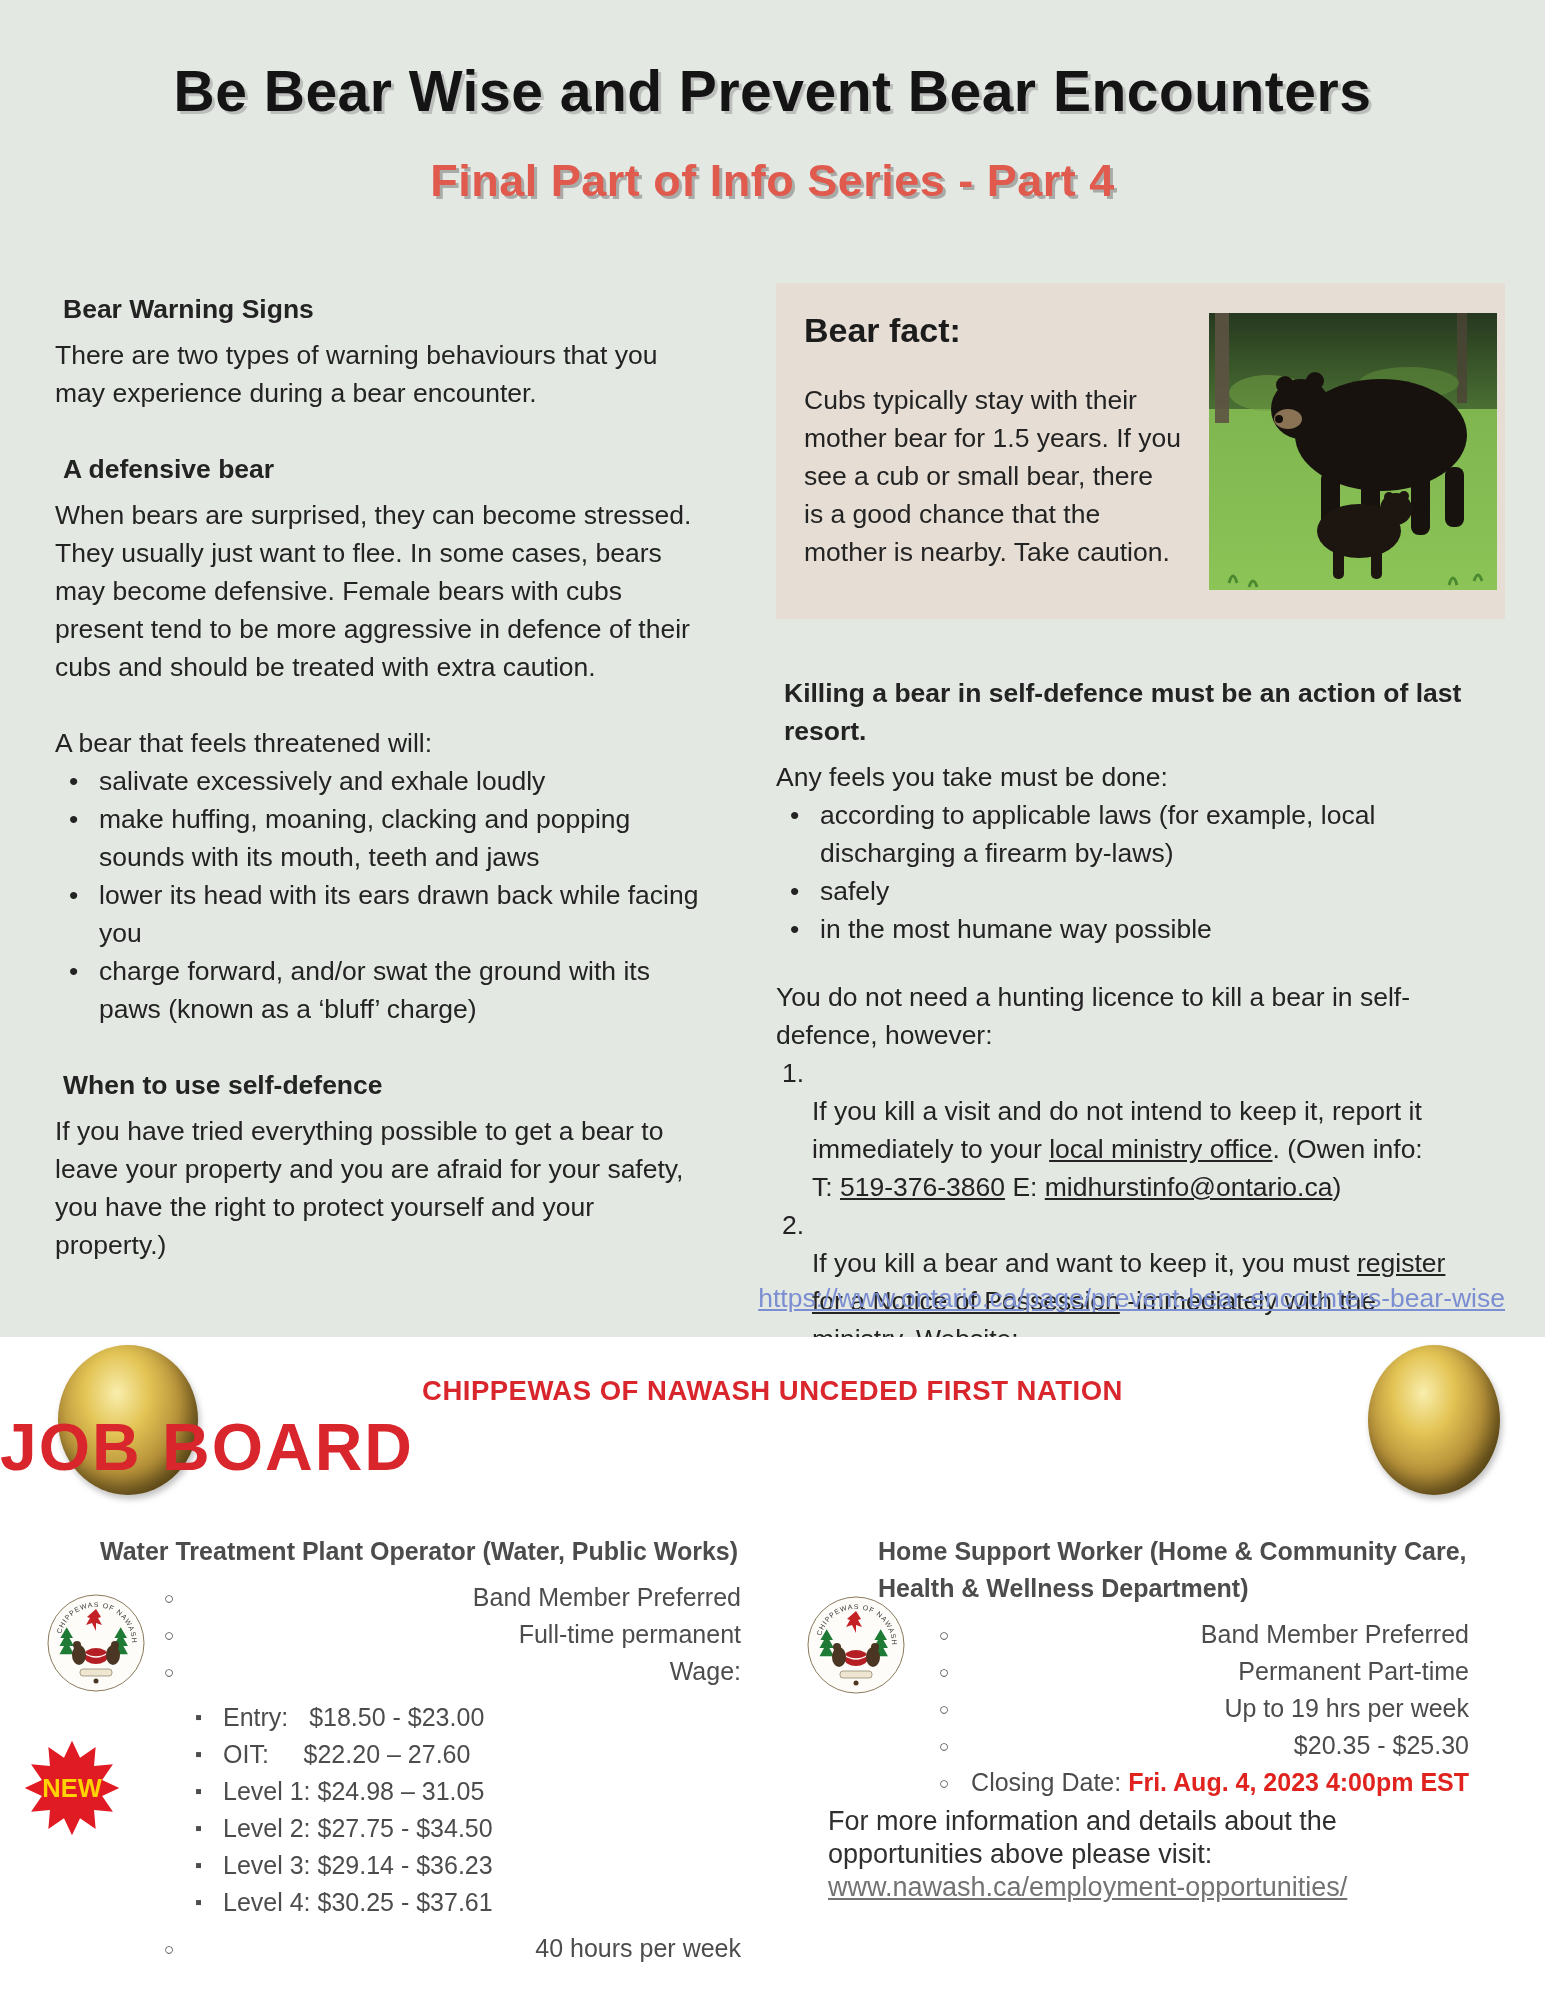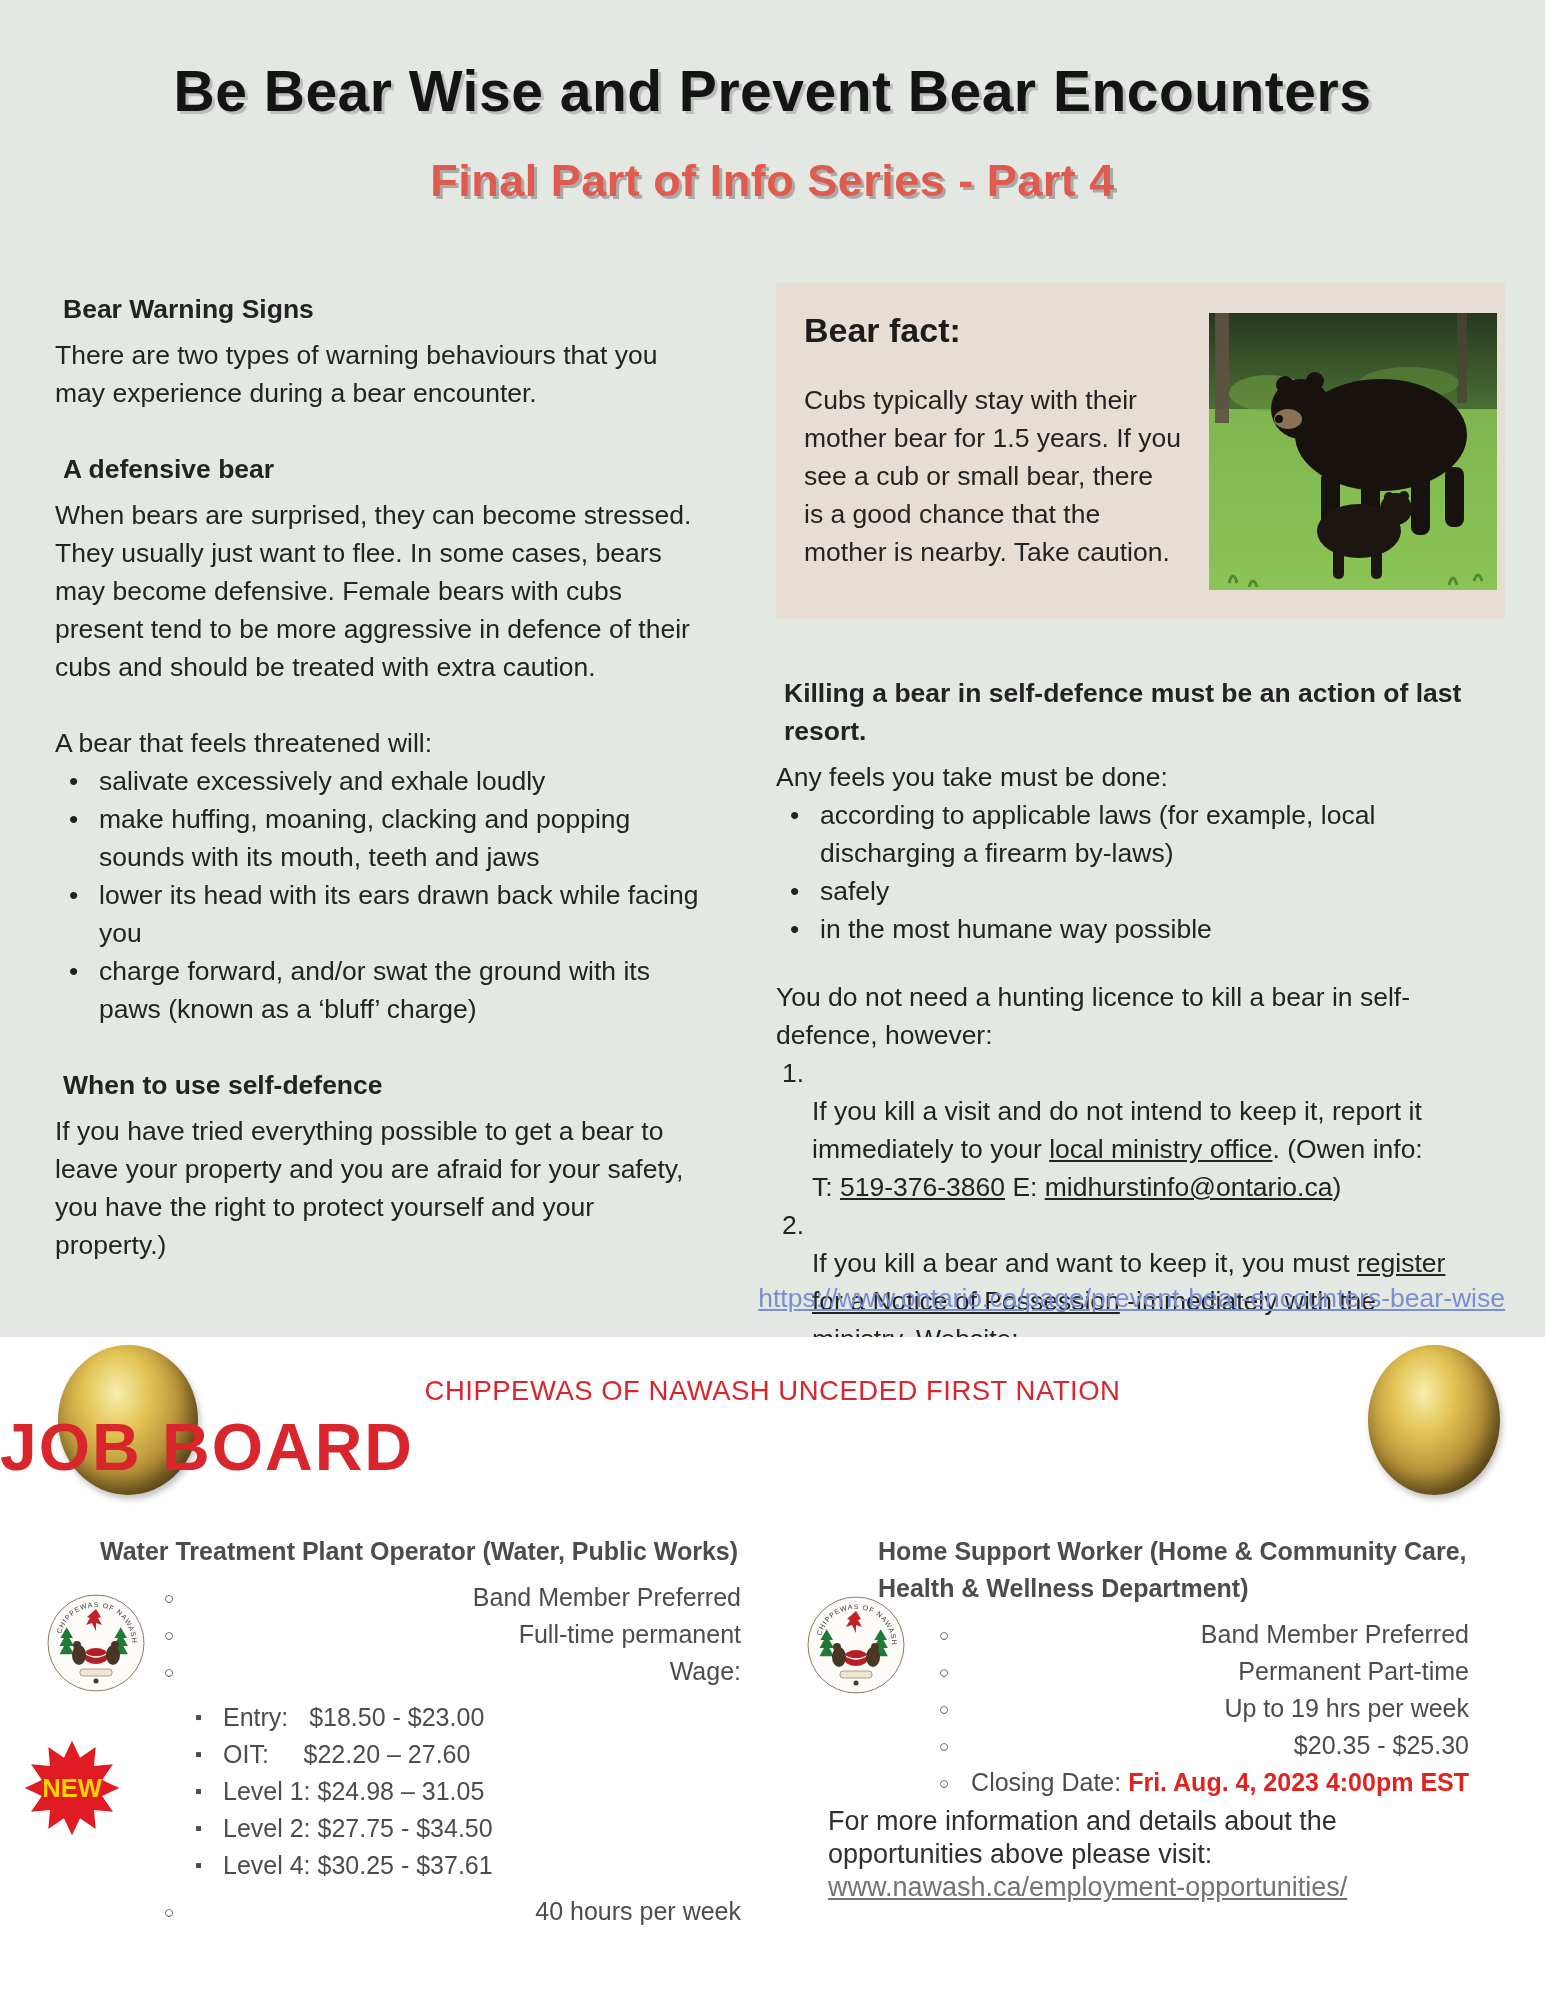--- a/index.html
+++ b/index.html
@@ -38,21 +38,21 @@
   .prevent-link{position:absolute;top:1283px;right:40px;font-size:26.5px;color:#7b8ed1;
      text-decoration:underline;cursor:pointer;}
 
   .sphere{position:absolute;border-radius:50%;
      background:radial-gradient(ellipse at 42% 32%, #f9eead 0%, #e3c455 28%, #b8933a 55%, #7c611f 80%, #5f4b16 100%);
      box-shadow:inset -6px -10px 18px rgba(0,0,0,0.35), 2px 4px 6px rgba(0,0,0,0.25);}
   .sphere.left{left:58px;top:8px;width:140px;height:150px;}
   .sphere.right{left:1368px;top:8px;width:132px;height:150px;}
 
   .org-line{position:absolute;left:0;top:38px;width:1545px;margin:0;text-align:center;
-     font-size:27.5px;font-weight:400;color:#d9262c;letter-spacing:0.5px;}
+     font-size:27.5px;font-weight:700;color:#d9262c;letter-spacing:0.5px;}
   .board-title{position:absolute;left:0;top:72px;width:1354px;margin:0;
      font-size:66px;font-weight:800;color:#d9252c;letter-spacing:2px;}
 
   .job{position:absolute;font-size:25px;line-height:37px;color:#4c4c4c;}
   .job h4{margin:0 0 8px 0;font-size:25px;line-height:37px;font-weight:700;color:#4c4c4c;white-space:pre-line;}
   .job-left{left:100px;top:196px;width:650px;}
   .job-right{left:878px;top:196px;width:600px;}
   ul.circles{list-style:none;margin:9px;padding:0;text-align:right;}
   ul.circles li{position:relative;padding-left:85px;white-space:pre-wrap;}
   ul.circles li::before{content:"○";position:absolute;left:55px;top:1px;font-size:17px;}
@@ -245,20 +245,21 @@
       <ul class="circles">
         <li>Band Member Preferred</li>
         <li>Full-time permanent</li>
         <li>Wage:</li>
       </ul>
       <ul class="squares">
         <li>Entry:   $18.50 - $23.00</li>
         <li>OIT:     $22.20 – 27.60</li>
         <li>Level 1: $24.98 – 31.05</li>
         <li>Level 2: $27.75 - $34.50</li>
+        <li>Level 3: $29.14 - $36.23</li>
         <li>Level 4: $30.25 - $37.61</li>
       </ul>
       <ul class="circles">
         <li>40 hours per week</li>
       </ul>
     </div>
 
     <div class="job job-right">
       <h4>Home Support Worker (Home &amp; Community Care,
 Health &amp; Wellness Department)</h4>

